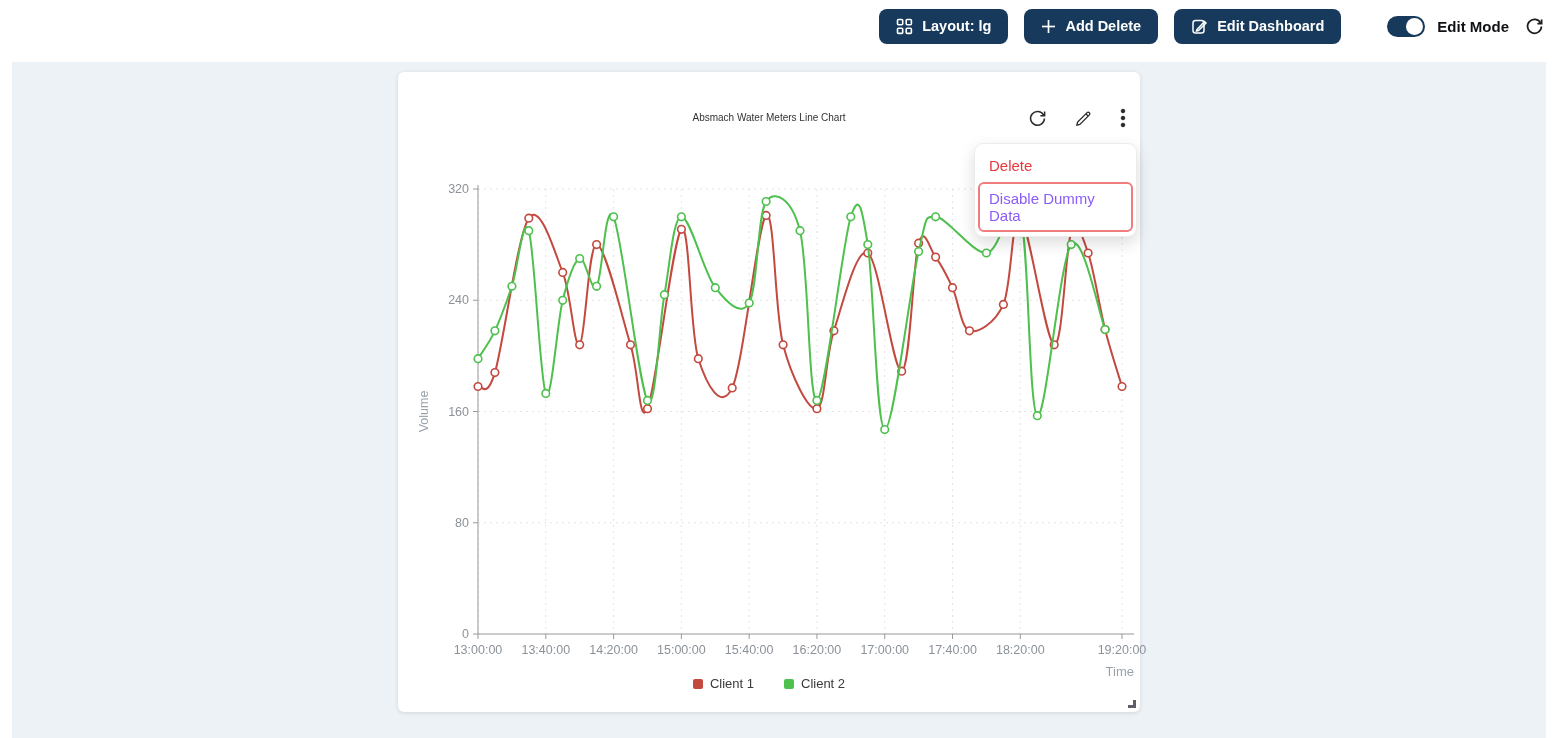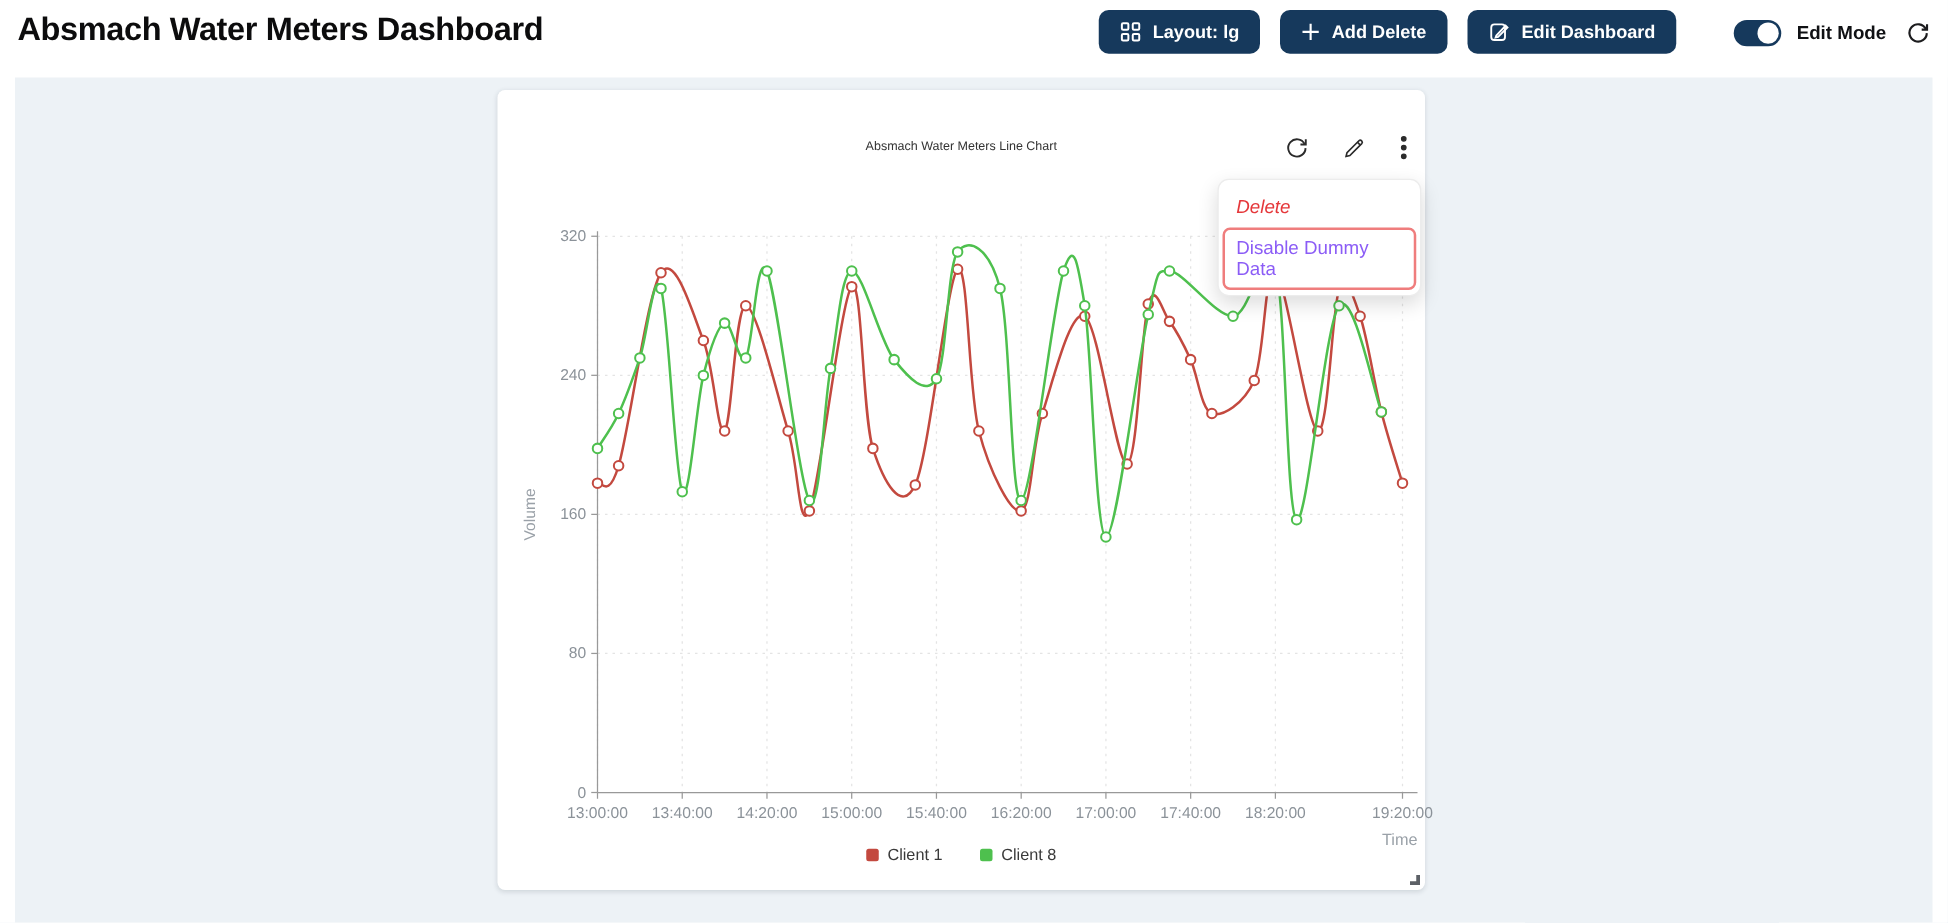--- a/index.html
+++ b/index.html
@@ -1,57 +1,56 @@
 <!DOCTYPE html>
 <html><head>
 <meta charset="utf-8">
 <style>
   * { margin:0; padding:0; box-sizing:border-box; }
   html,body { width:1558px; height:738px; background:#ffffff; font-family:"Liberation Sans", sans-serif; overflow:hidden; }
 
   
   .topbar { position:absolute; left:0; top:0; width:1558px; height:62px; background:#fff; }
   .page-title { position:absolute; left:14px; top:8px; font-size:26px; font-weight:700; color:#0c0c0d; letter-spacing:-0.3px; }
-  .top-controls { position:absolute; right:14px; top:8px; height:36px; display:flex; gap:16px; }
+  .top-controls { position:absolute; right:14px; top:8px; height:36px; display:flex; align-items:center; gap:16px; }
   .btn { display:flex; align-items:center; gap:9px; height:35px; padding:0 17px; background:#16395c; color:#fff; border:none; border-radius:8px; font-size:14.5px; font-weight:700; font-family:"Liberation Sans",sans-serif; cursor:pointer; }
   .btn svg { display:block; }
   .toggle-wrap { display:flex; align-items:center; gap:12px; margin-left:6px;padding-left:24px; }
   .toggle { width:38px; height:21px; background:#16395c; border-radius:11px; position:relative; cursor:pointer; }
   .toggle .knob { position:absolute; right:2px; top:2px; width:17px; height:17px; border-radius:50%; background:#fff; }
   .toggle-label { font-size:15px; font-weight:700; color:#101114; }
   .icon-btn { background:none; border:none; cursor:pointer; display:flex; align-items:center; }
 
   
   .panel { position:absolute; left:12px; top:62px; width:1534px; height:676px; background:#edf2f6; }
 
   
   .card { position:absolute; left:398px; top:72px; width:742px; height:640px; background:#fff; border-radius:6px; box-shadow:0 1px 4px rgba(30,41,59,.14); }
   .card-title { position:absolute; left:0; top:40px; width:100%; text-align:center; font-size:10px; color:#333; }
   .card-actions { position:absolute; top:36px; right:14px; display:flex; align-items:center; gap:27px; }
   .card-actions .icon-btn svg { stroke:#2b2b2b; }
 
   
   .menu { position:absolute; left:974px; top:143px; width:163px; background:#fff; border-radius:9px; border:1px solid #ececec; box-shadow:0 6px 16px rgba(0,0,0,.14); padding:5px 3px 4px 3px; z-index:10; }
   .menu-item { font-size:15px; padding:8px 11px; color:#8b5cf6; cursor:pointer; }
-  .menu-item.danger { color:#e5383b;font-style:italic; }
+  .menu-item.danger { color:#e5383b; }
   .menu-item.focused { border:2px solid #ef7d7d; border-radius:6px; padding:6px 9px; }
 
   
   .chart-svg { position:absolute; left:0; top:100px; width:742px; height:500px; overflow:visible; }
   .legend { position:absolute; left:0; top:604px; width:100%; display:flex; justify-content:center; gap:30px; align-items:flex-end; }
   .legend-item { display:flex; align-items:center; gap:7px; font-size:13px; color:#3a3a3a; cursor:pointer; }
   .legend-swatch { width:10px; height:10px; border-radius:2px; }
 
   .resize-handle { position:absolute; right:4px; bottom:4px; width:8px; height:8px; border-right:3px solid #5c6066; border-bottom:3px solid #5c6066; cursor:se-resize; }
 </style>
 </head>
 <body>
 
 <div class="topbar">
-  <div class="page-title">Absmach Water Meters Dashboard</div>
 
   <div class="top-controls">
     <button class="btn">
       <span>
         <svg width="17" height="17" viewBox="0 0 17 17" fill="none" stroke="#fff" stroke-width="1.6">
           <rect x="1.5" y="1.5" width="5.2" height="5.2" rx="1"></rect>
           <rect x="10.2" y="1.5" width="5.2" height="5.2" rx="1"></rect>
           <rect x="1.5" y="10.2" width="5.2" height="5.2" rx="1"></rect>
           <rect x="10.2" y="10.2" width="5.2" height="5.2" rx="1"></rect>
         </svg>
@@ -230,21 +229,21 @@
       <circle cx="707.1" cy="157.5" r="3.8" fill="#fff" stroke="#4ec04e" stroke-width="1.6"></circle>
     </svg>
 
   <div class="legend">
     <div class="legend-item">
       <span class="legend-swatch" id="swatch-0" style="background: rgb(195, 73, 63);"></span>
       <span>Client 1</span>
     </div>
     <div class="legend-item">
       <span class="legend-swatch" id="swatch-1" style="background: rgb(78, 192, 78);"></span>
-      <span>Client 8</span>
+      <span>Client 2</span>
     </div>
   </div>
 
   <div class="resize-handle"></div>
 </div>
 
 <div class="menu">
   <div class="menu-item danger">Delete</div>
   <div class="menu-item focused">Disable Dummy Data</div>
 </div>

